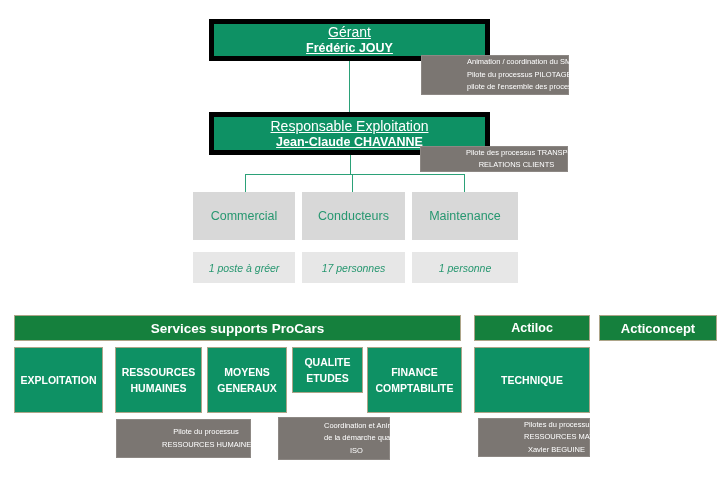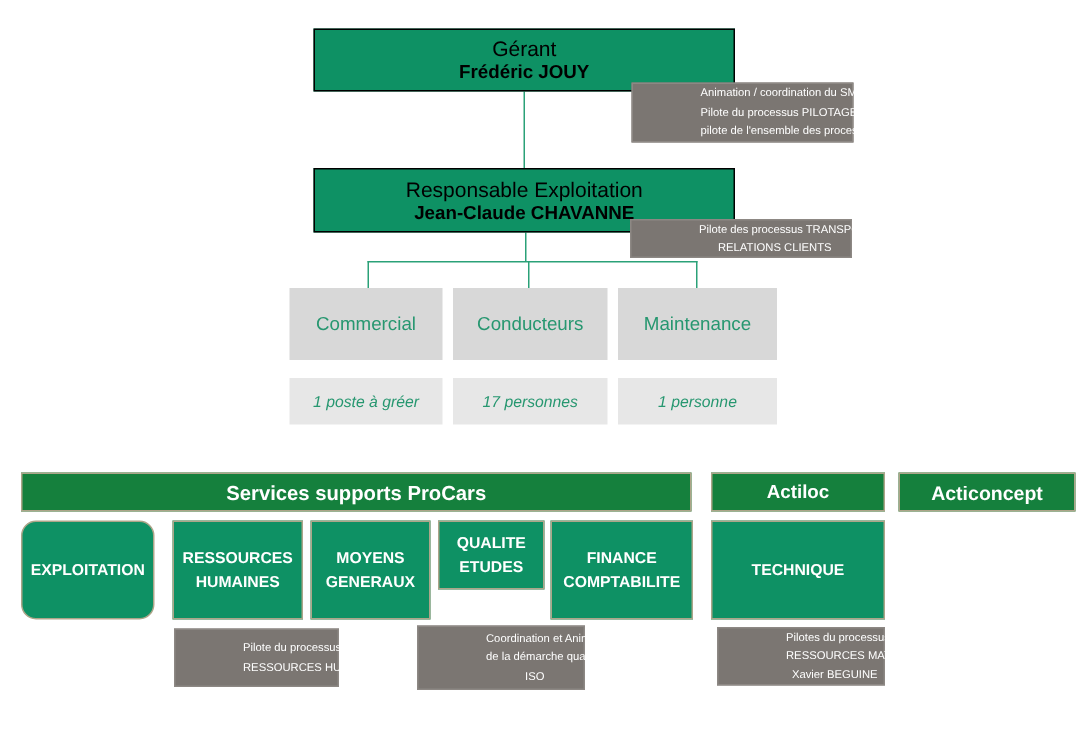--- a/index.html
+++ b/index.html
@@ -3,22 +3,22 @@
 <meta charset="utf-8">
 <style>
   html,body{margin:0;padding:0;background:#ffffff;}
   #canvas{
     position:relative;width:720px;height:498px;background:#ffffff;overflow:hidden;
     font-family:"Liberation Sans", sans-serif;
   }
   .abs{position:absolute;box-sizing:border-box;}
   
   .gbox{
-    background:#0E9164;border:1px solid #000000;color:#000000;text-align:center;
-    display:flex;flex-direction:column;justify-content:center;z-index:1;
+    background:#0E9164;border:5px solid #000000;color:#ffffff;text-align:center;
+    display:flex;flex-direction:column;justify-content:center;z-index:1;text-decoration:underline;
   }
   .gbox .title{font-size:14px;line-height:17px;font-weight:400;}
   .gbox .name{font-size:12.5px;line-height:15px;font-weight:700;}
   
   .note{
     background:#7B7672;color:#ffffff;text-align:center;z-index:3;
     display:flex;flex-direction:column;justify-content:center;
     font-size:7.5px;line-height:12.5px;border:1px solid #8d8884;padding-left:45px;
   }
   .note span{display:block;white-space:nowrap;}
@@ -91,21 +91,21 @@
   <div class="abs detail" style="left:302px;top:252px;width:103px;height:31px;">
     <span>17 personnes</span>
   </div>
   <div class="abs detail" style="left:412px;top:252px;width:106px;height:31px;">
     <span>1 personne</span>
   </div>
 
   <div class="abs hdr" style="left:14px;top:315px;width:447px;height:26px;">
     <span>Services supports ProCars</span>
   </div>
-  <div class="abs cell" style="left:14px;top:347px;width:89px;height:66px;border-radius:10px;">
+  <div class="abs cell" style="left:14px;top:347px;width:89px;height:66px;">
     <span>EXPLOITATION</span>
   </div>
   <div class="abs cell" style="left:115px;top:347px;width:87px;height:66px;">
     <span>RESSOURCES HUMAINES</span>
   </div>
   <div class="abs cell" style="left:207px;top:347px;width:80px;height:66px;">
     <span>MOYENS GENERAUX</span>
   </div>
   <div class="abs cell" style="left:292px;top:347px;width:71px;height:46px;">
     <span>QUALITE ETUDES</span>
@@ -118,21 +118,21 @@
     <span>Actiloc</span>
   </div>
   <div class="abs cell" style="left:474px;top:347px;width:116px;height:66px;">
     <span>TECHNIQUE</span>
   </div>
 
   <div class="abs hdr" style="left:599px;top:315px;width:118px;height:26px;font-size:13px;">
     <span>Acticoncept</span>
   </div>
 
-  <div class="abs note" style="left:116px;top:419px;width:110px;height:39px;">
+  <div class="abs note" style="left:116px;top:419px;width:135px;height:39px;">
     <span>Pilote du processus</span>
     <span>RESSOURCES HUMAINES</span>
   </div>
   <div class="abs note" style="left:278px;top:417px;width:112px;height:43px;">
     <span>Coordination et Animation</span>
     <span>de la démarche qualité et</span>
     <span>ISO</span>
   </div>
   <div class="abs note" style="left:478px;top:418px;width:112px;height:39px;">
     <span>Pilotes du processus</span>

